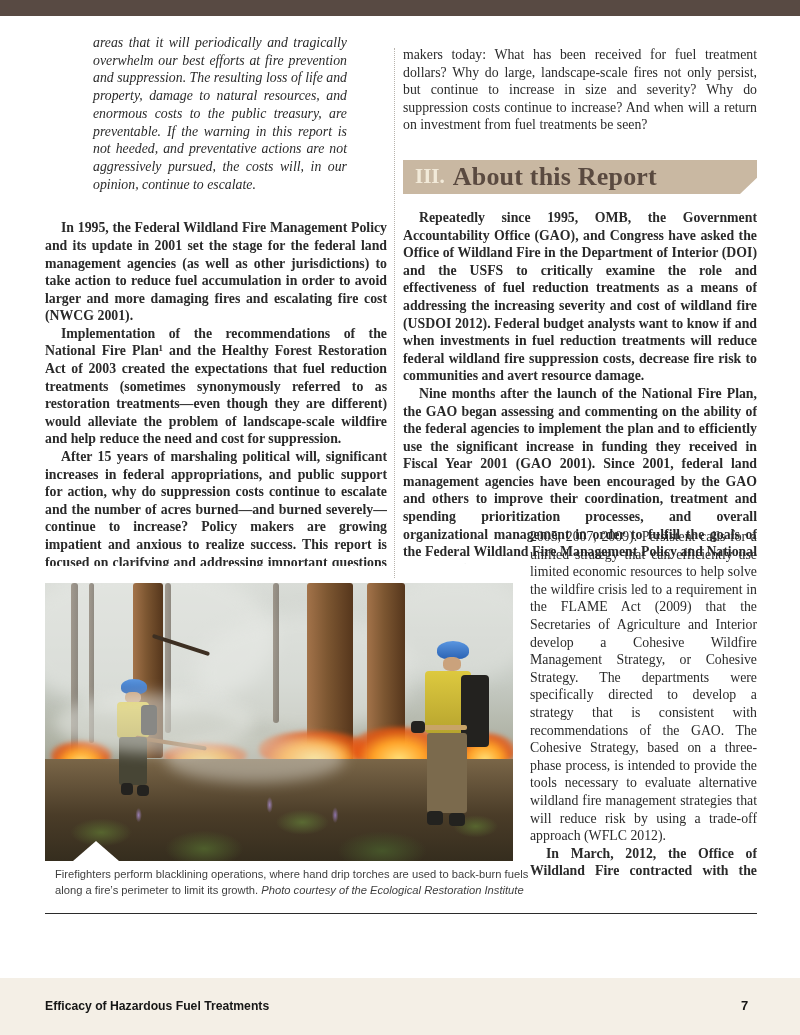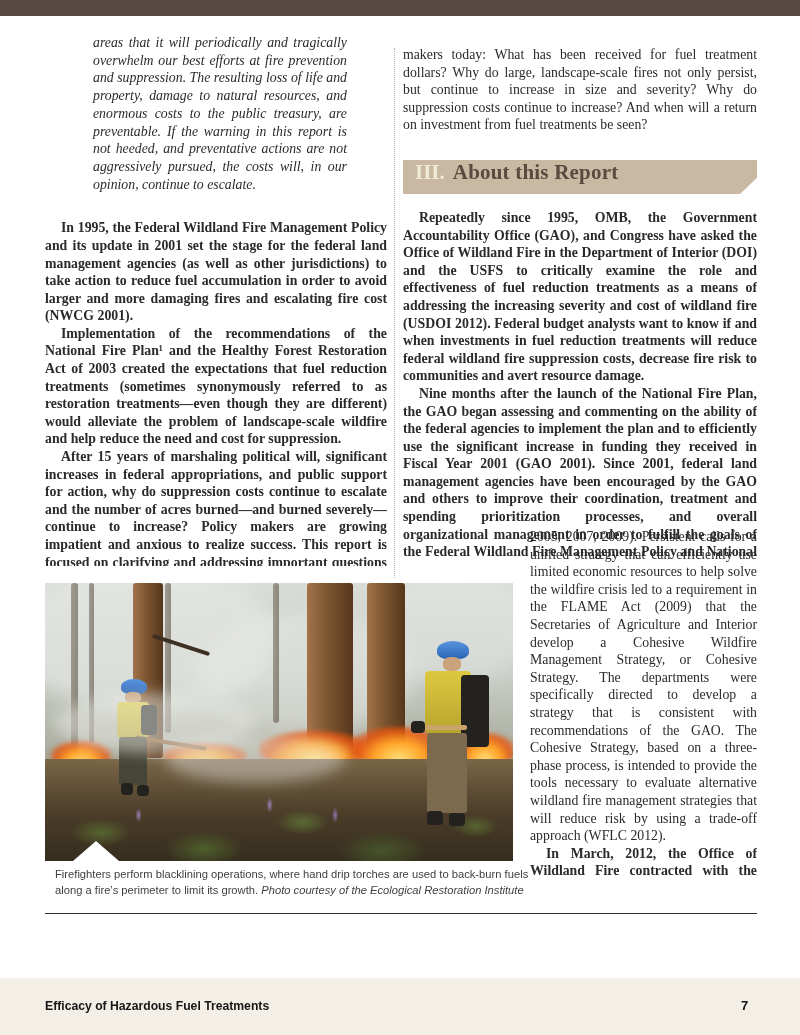--- a/index.html
+++ b/index.html
@@ -14,23 +14,23 @@
   .col-divider{position:absolute;left:394px;top:48px;height:530px;width:0;border-left:1px dotted #b8b4ad;}
 
   p.body{font-size:13.8px;line-height:17.6px;text-align:justify;margin:0;}
   p.indent{text-indent:16px;font-weight:bold;}
   .quote{font-style:italic;font-size:13.8px;line-height:17.7px;text-align:justify;
          margin:2px 40px 26px 48px;}
 
   
   .banner{position:relative;width:354px;height:34px;background:#c9b8a2;margin:26px 0 15px 0;
           clip-path:polygon(0 0,100% 0,100% 52%,calc(100% - 17px) 100%,0 100%);
-          display:flex;align-items:flex-start;padding-left:12px;box-sizing:border-box;}
+          display:flex;align-items:center;padding-left:12px;box-sizing:border-box;}
   .banner .numeral{font-weight:bold;font-size:21px;color:#f2ead9;margin-right:8px;}
-  .banner .title{font-weight:bold;font-size:21px;color:#5a4a40;letter-spacing:0.2px;}
+  .banner .title{font-weight:bold;font-size:26px;color:#5a4a40;letter-spacing:0.2px;}
 
   
   .photo{position:absolute;left:45px;top:583px;width:468px;height:278px;overflow:hidden;
          background:linear-gradient(180deg,#d9dcd7 0%,#c6cbc4 35%,#adb0a2 58%,#8f8c7a 72%,#6f6452 82%);}
   .haze{position:absolute;border-radius:50%;background:#e8eae6;filter:blur(9px);opacity:.6;}
   .trunk{position:absolute;top:0;background:linear-gradient(90deg,#a3734a 0%,#7c5631 45%,#55361c 100%);
          border-radius:3px;}
   .trunk.thin{opacity:.55;background:linear-gradient(90deg,#6d5d4d,#4e4236);}
   .branch{position:absolute;background:#3d2f22;height:4px;border-radius:2px;}
   .flame{position:absolute;filter:blur(2px);border-radius:50% 50% 40% 40%;

